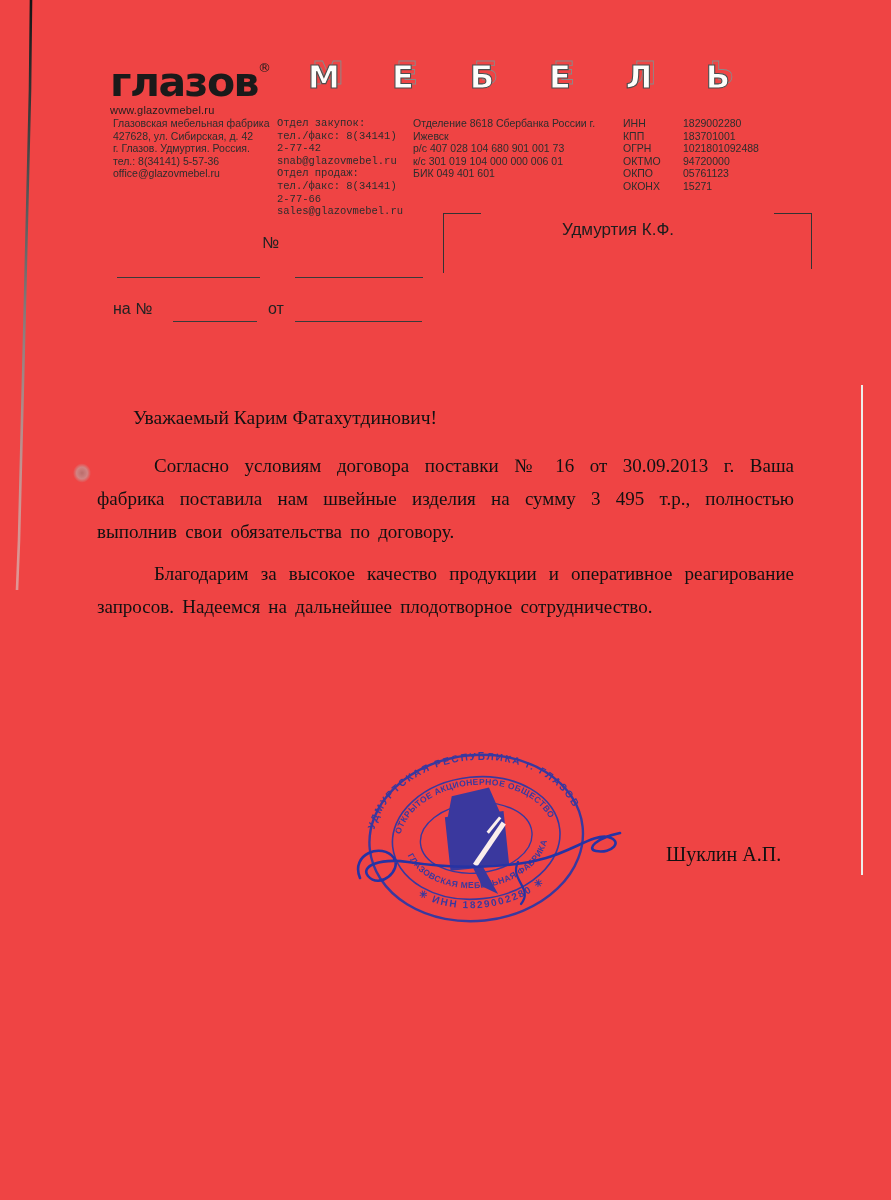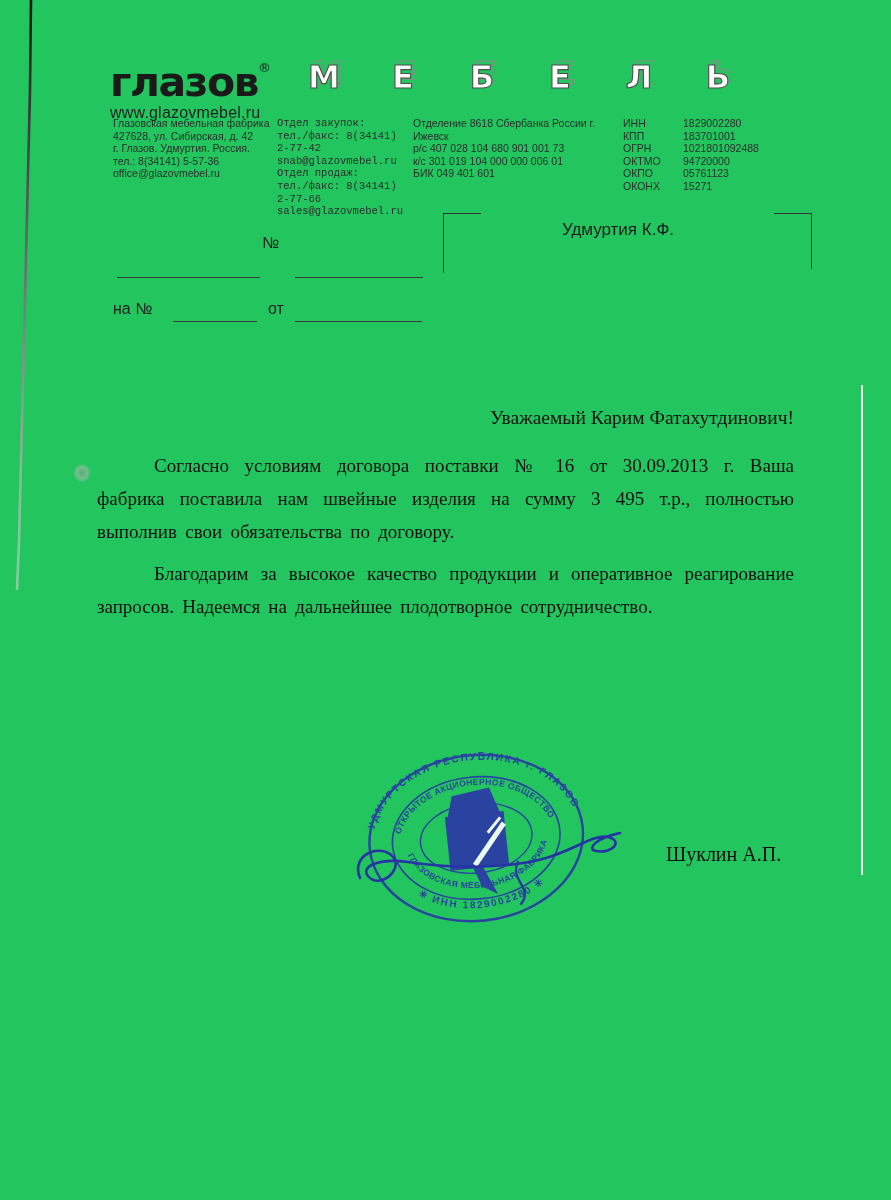--- a/index.html
+++ b/index.html
@@ -1,41 +1,41 @@
 <!DOCTYPE html>
 <html><head>
 <meta charset="utf-8">
 <style>
   * { margin: 0; padding: 0; box-sizing: border-box; }
   html, body { background: #e8e8e8; }
   .page {
     position: relative;
     width: 891px; height: 1200px;
     margin: 0 auto;
-    background: #22c55e;
+    background: #ef4444;
     overflow: hidden;
     font-family: "Liberation Sans", sans-serif;
     color: #1c1c1c;
   }
   
   .scan-line-left { position: absolute; left: 0; top: 0; }
   .scan-line-right { position: absolute; left: 861px; top: 385px; width: 2px; height: 490px; background: #ededea; }
   .smudge {
     position: absolute; left: 70px; top: 460px; width: 24px; height: 26px;
     background: radial-gradient(closest-side, #8f8f8d 0%, #b9b9b7 45%, transparent 75%);
     border-radius: 50%; opacity: .55; filter: blur(.6px);
   }
   
   .logo-block { position: absolute; left: 110px; top: 46px; }
   .logo-word {
     font-family: "DejaVu Sans", "Liberation Sans", sans-serif;
     font-weight: bold; font-size: 41px; letter-spacing: -1.5px; color: #1a1a1a; line-height: 44px;
   }
   .logo-reg { font-size: 13px; vertical-align: 24px; letter-spacing: 0; font-weight: normal; }
-  .logo-url { font-size: 16px; color: #1f1f1f; margin-top: 0px; letter-spacing: .2px; }
+  .logo-url { font-size: 11px; color: #1f1f1f; margin-top: 0px; letter-spacing: .2px; }
   .icons-row { position: absolute; left: 298px; top: 52px; width: 440px; display: flex; justify-content: space-between; }
   .furn-icon { width: 46px; height: 50px; }
   
   .contacts { position: absolute; top: 117px; left: 0; width: 100%; font-size: 10.5px; line-height: 12.6px; color: #2d2d2d; }
   .col { position: absolute; top: 0; }
   .col-address { left: 113px; width: 165px; }
   .col-depts { left: 277px; width: 135px; font-family: Liberation Mono, monospace; }
   .col-bank { left: 413px; width: 215px; }
   .col-codes { left: 623px; width: 170px; }
   .code-row { display: flex; align-items: center; }
@@ -45,21 +45,21 @@
   .ref-label { position: absolute; font-size: 16px; color: #222; }
   .u-line { position: absolute; border-top: 1.6px solid #3a3a3a; height: 0; }
   
   .bracket { position: absolute; }
   .bracket-left { left: 443px; top: 213px; width: 38px; height: 60px; border-left: 1.8px solid #333; border-top: 1.8px solid #333; }
   .bracket-right { left: 774px; top: 213px; width: 38px; height: 56px; border-right: 1.8px solid #333; border-top: 1.8px solid #333; }
   .recipient { position: absolute; left: 428px; top: 218px; width: 380px; text-align: center; font-size: 17px; line-height: 23.5px; color: #1d1d1d; }
   
   .salutation {
     position: absolute; left: 97px; top: 407px; width: 697px;
-    font-family: "Liberation Serif", serif; font-size: 19.5px; text-align: right; text-indent: 36px; color: #111;
+    font-family: "Liberation Serif", serif; font-size: 19.5px; text-align: left; text-indent: 36px; color: #111;
   }
   .body-text { position: absolute; left: 97px; top: 449px; width: 697px; font-family: "Liberation Serif", serif; font-size: 19px; color: #111; }
   .body-text p { text-align: justify; text-indent: 57px; line-height: 33px; margin-bottom: 9px; word-spacing: 3.5px; }
   
   .sig-position { position: absolute; left: 97px; top: 843px; font-family: "Liberation Serif", serif; font-size: 20px; color: #111; }
   .sig-name { position: absolute; left: 666px; top: 843px; font-family: "Liberation Serif", serif; font-size: 20px; color: #111; }
   .stamp-svg { position: absolute; left: 356px; top: 738px; transform: rotate(-6deg); opacity: .92; }
   .stamp-text { font-family: "Liberation Sans", sans-serif; font-weight: bold; }
   .signature-svg { position: absolute; left: 346px; top: 806px; }
 </style>

